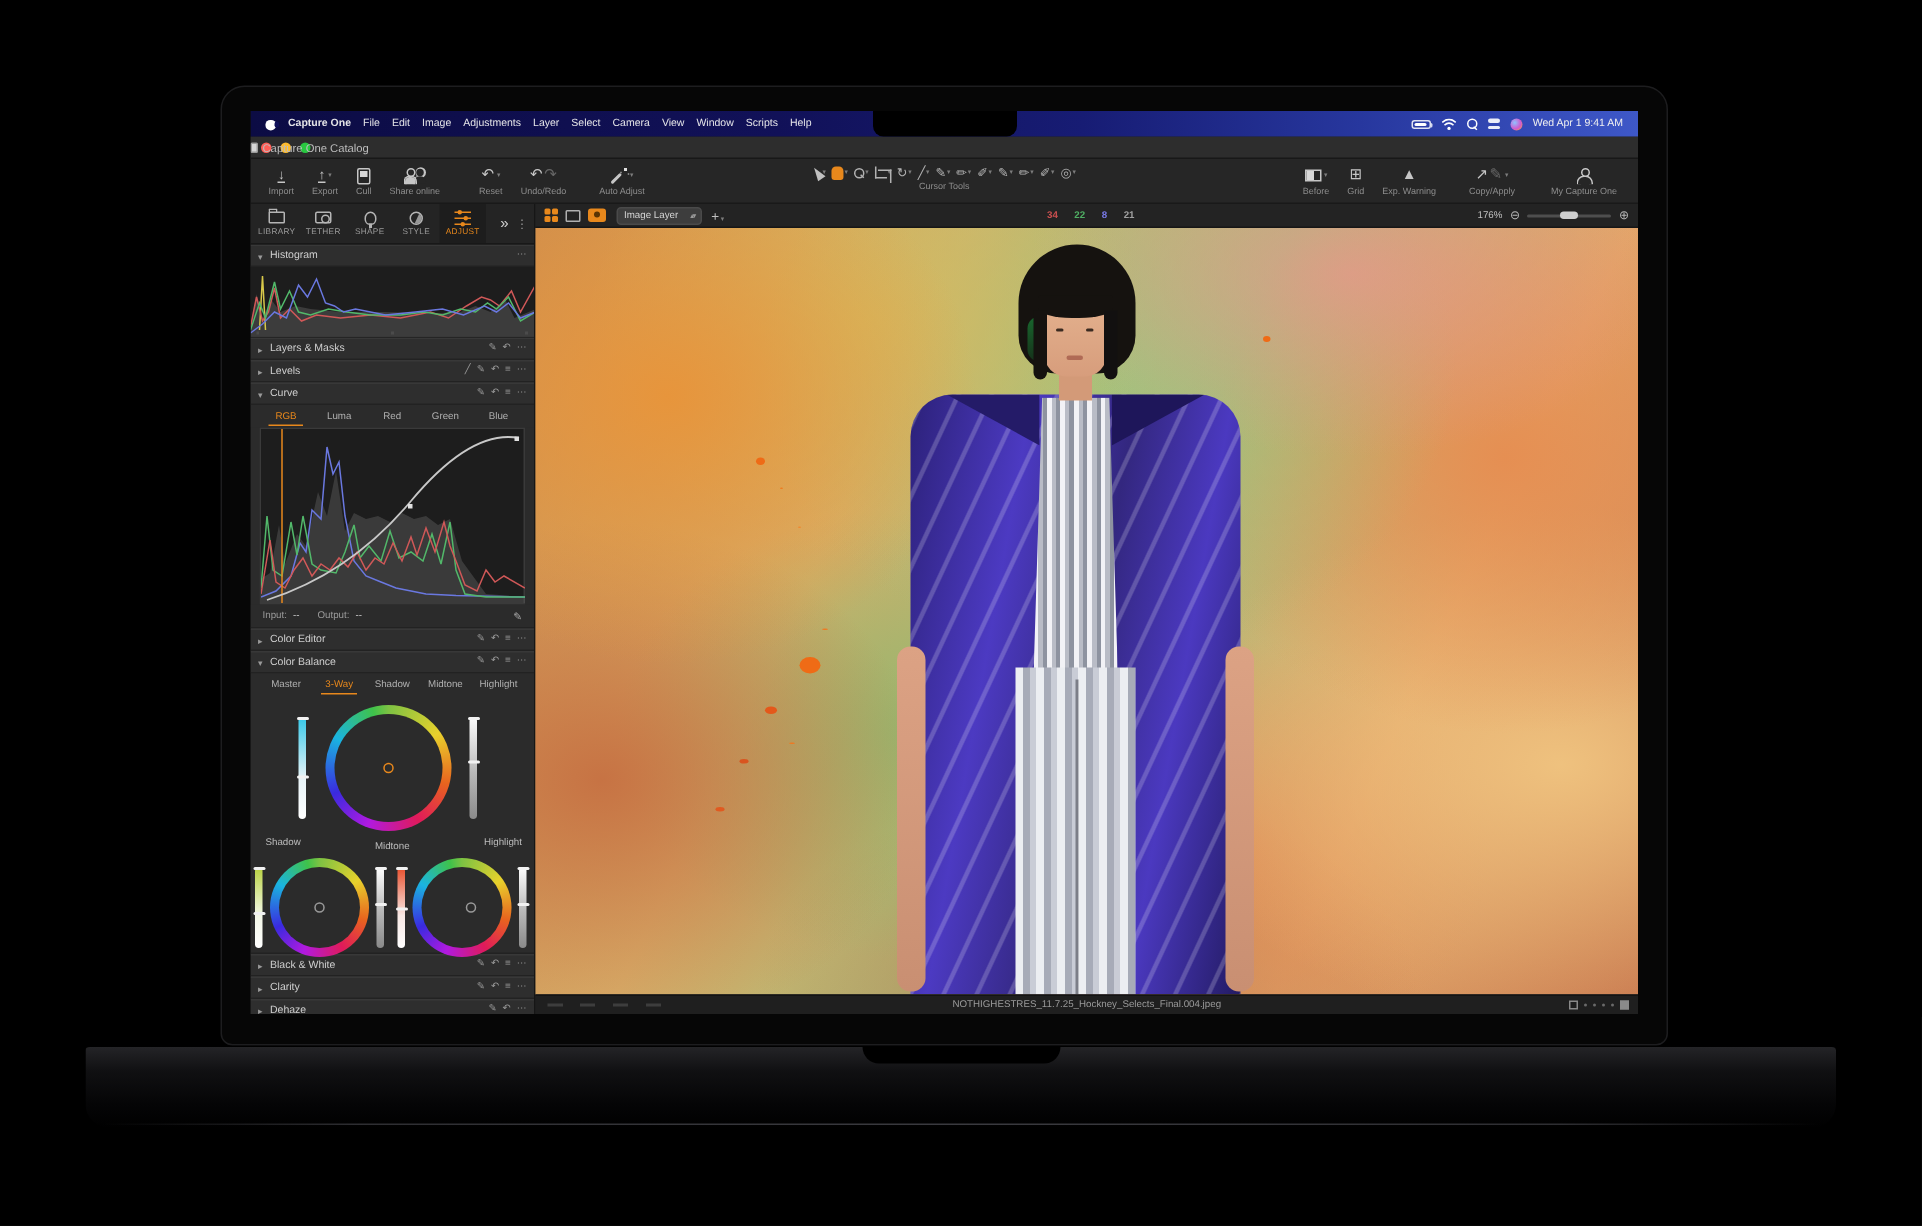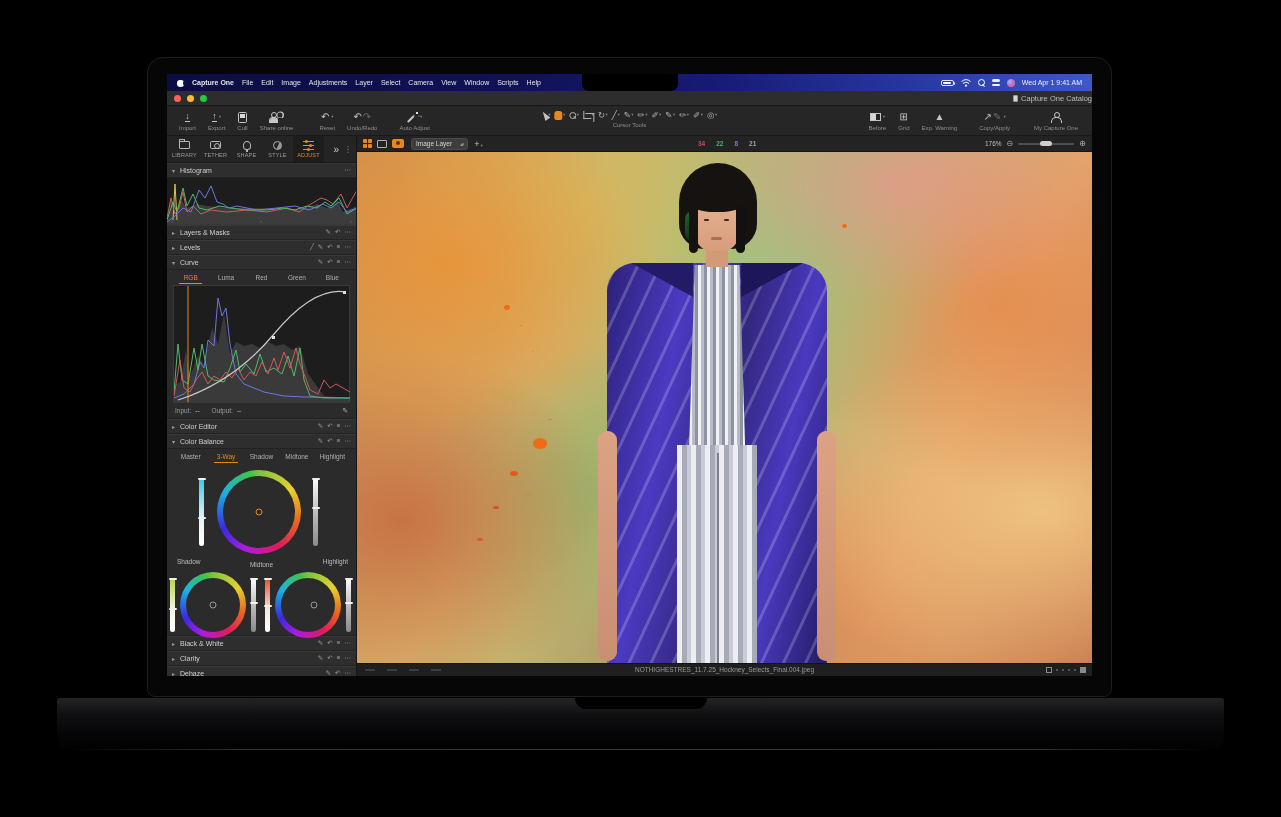--- a/index.html
+++ b/index.html
@@ -47,21 +47,21 @@
     background:radial-gradient(circle at 35% 35%, #8fc2ff, #d05bd0 55%, #f09a3e 90%); }
   .clock { font-size:7px; white-space:nowrap; }
 
   
   .window { position:absolute; left:0; top:17px; right:0; bottom:0; background:#242424;
     display:flex; flex-direction:column; }
   .titlebar { height:15px; background:#2d2d2d; border-bottom:1px solid #181818;
     display:flex; align-items:center; position:relative; flex:0 0 auto; }
   .tl { width:7px; height:7px; border-radius:50%; margin-left:6px; }
   .tl.red{ background:#ff5f57; margin-left:7px;} .tl.yel{ background:#febc2e;} .tl.grn{ background:#28c840;}
-  .wtitle { position:absolute; left:0; right:0; text-align:right; font-size:7.5px; color:#bdbdbd; }
+  .wtitle { position:absolute; left:0; right:0; text-align:left; font-size:7.5px; color:#bdbdbd; }
   .doc-ic { display:inline-block; width:5px; height:7px; border:1px solid #9a9a9a; border-radius:1px; margin-right:3px; vertical-align:-1px; background:#d5d5d5; }
 
   
   .toolbar1 { height:30px; background:#262626; border-bottom:1px solid #191919;
     display:flex; align-items:stretch; position:relative; flex:0 0 auto; }
   .tgroup { display:flex; align-items:stretch; }
   .tgroup.left { padding-left:6px; } .tgroup.right { margin-left:auto; padding-right:8px; }
   .titem { display:flex; flex-direction:column; align-items:center; justify-content:center; padding:0 6px; }
   .tico { height:13px; display:flex; align-items:center; gap:1px; color:#c6c6c6; font-size:10px; line-height:1; }
   .tlabel { font-size:6px; color:#8d8d8d; margin-top:1px; white-space:nowrap; }

